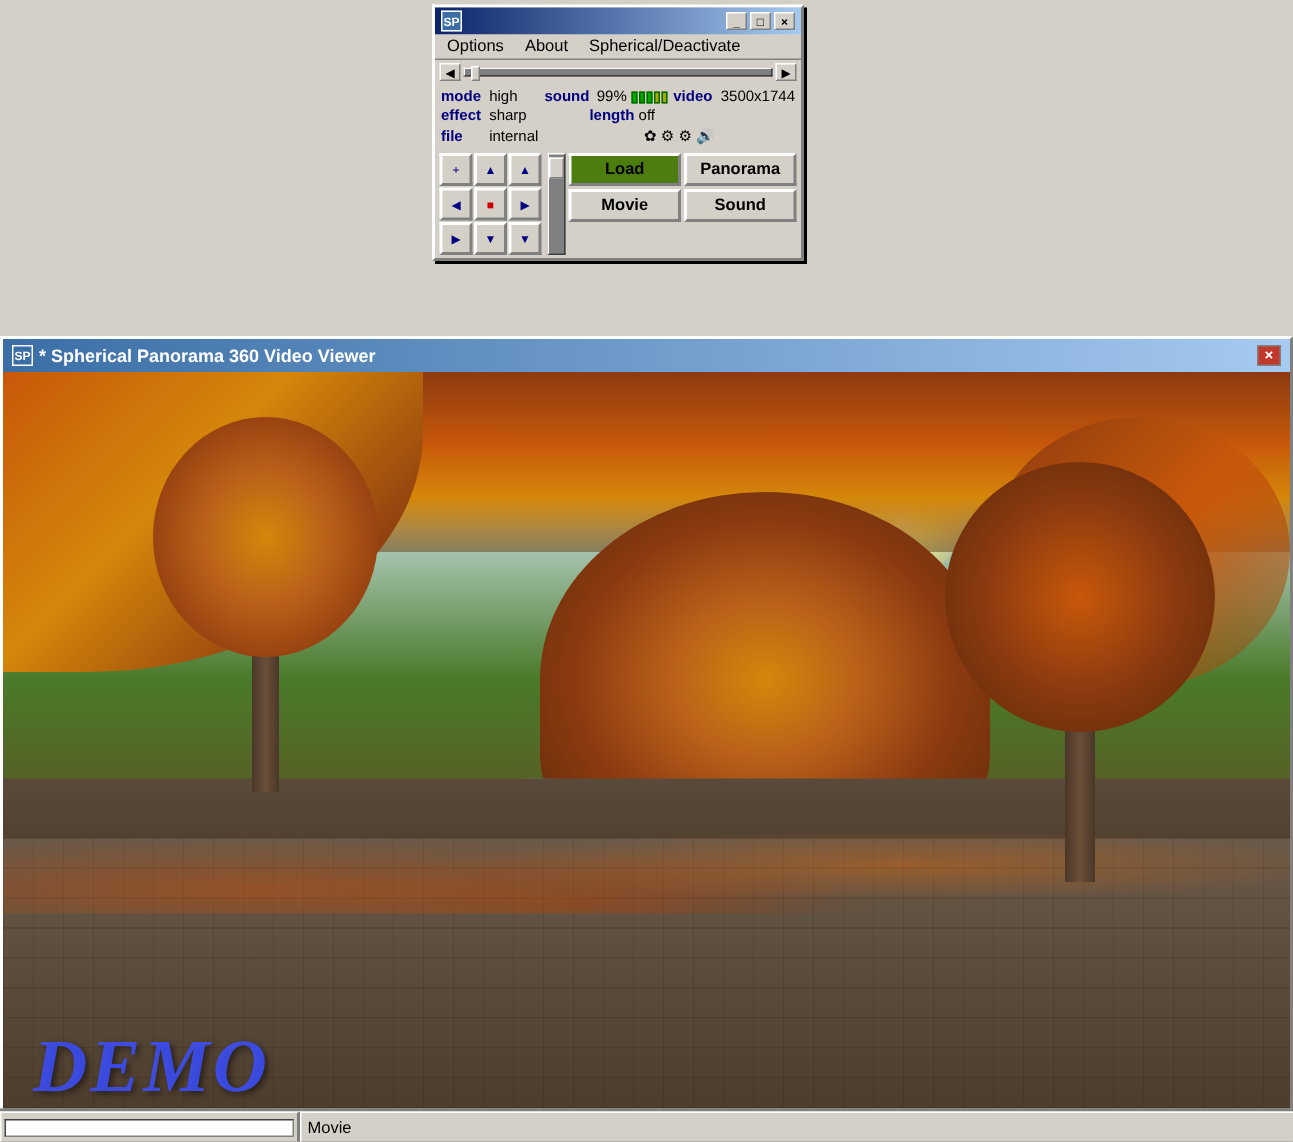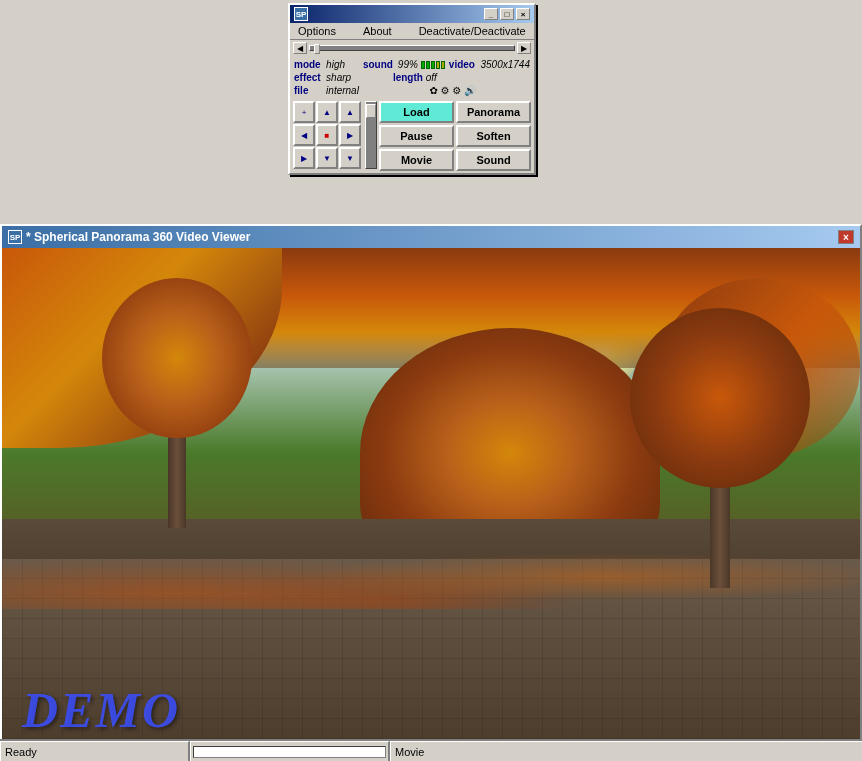--- a/index.html
+++ b/index.html
@@ -74,21 +74,21 @@
       justify-content: center;
       font-size: 8px;
       cursor: pointer;
       color: #000;
     }
 
     .cp-menubar {
       display: flex;
       background: #d4d0c8;
       padding: 1px 2px;
-      gap: 15px;
+      gap: 2px;
       border-bottom: 1px solid #808080;
     }
 
     .cp-menu-item {
       padding: 1px 6px;
       font-size: 11px;
       cursor: pointer;
     }
 
     .cp-seek-bar {
@@ -222,21 +222,21 @@
       font-size: 11px;
       font-weight: bold;
       cursor: pointer;
       color: #000;
       text-align: center;
       display: flex;
       align-items: center;
       justify-content: center;
     }
 
-    .action-btn.load { background: #5eead4; }
+    .action-btn.load { background: #4d7c0f; }
     .action-btn.sharpen { background: #d4d0c8; }
 
     
     .viewer-window {
       position: absolute;
       top: 224px;
       left: 0;
       width: 862px;
       height: 537px;
       background: #000;
@@ -530,21 +530,20 @@
 
     .label-cell {
       color: #000080;
       font-weight: bold;
       width: 40px;
       padding-left: 30px;
     }
 
     .value-cell {
       color: #000;
-      font-style: italic;
     }
   </style>
 </head>
 <body>
 
 <div class="control-panel">
 
   <div class="cp-titlebar">
     <div class="cp-titlebar-left">
       <div class="cp-title-icon">SP</div>
@@ -552,21 +551,21 @@
     <div class="cp-titlebar-buttons">
       <div class="cp-title-btn">_</div>
       <div class="cp-title-btn">□</div>
       <div class="cp-title-btn">×</div>
     </div>
   </div>
 
   <div class="cp-menubar">
     <div class="cp-menu-item">Options</div>
     <div class="cp-menu-item">About</div>
-    <div class="cp-menu-item">Deactivate/Deactivate</div>
+    <div class="cp-menu-item">Spherical/Deactivate</div>
   </div>
 
   <div class="cp-seek-bar">
     <div class="seek-arrow">◀</div>
     <div class="seek-track">
       <div class="seek-thumb"></div>
     </div>
     <div class="seek-arrow">▶</div>
   </div>
 
@@ -631,24 +630,20 @@
     <div class="vertical-slider">
       <div class="v-slider-thumb"></div>
     </div>
 
     <div class="cp-action-buttons">
       <div class="cp-action-row">
         <div class="action-btn load">Load</div>
         <div class="action-btn sharpen">Panorama</div>
       </div>
       <div class="cp-action-row">
-        <div class="action-btn">Pause</div>
-        <div class="action-btn">Soften</div>
-      </div>
-      <div class="cp-action-row">
         <div class="action-btn">Movie</div>
         <div class="action-btn">Sound</div>
       </div>
     </div>
   </div>
 </div>
 
 <div class="viewer-window">
 
   <div class="viewer-titlebar">
@@ -689,22 +684,19 @@
         <div style="position:absolute; bottom:0; left:50%; transform:translateX(-50%); width:18px; height:140px; background:linear-gradient(to right, #4a3728, #6b4f3a, #4a3728);"></div>
         <div style="position:absolute; top:0; left:0; right:0; height:160px; background:radial-gradient(ellipse, #d4870a 0%, #b8601a 40%, #7a2808 100%); border-radius:50%;"></div>
       </div>
 
       <div class="demo-text">DEMO</div>
     </div>
   </div>
 </div>
 
 <div class="status-bar">
-  <div class="status-ready">
-    <span>Ready</span>
-  </div>
   <div class="status-progress">
     <div class="progress-inner"></div>
   </div>
   <div class="status-movie">
     <span>Movie</span>
   </div>
 </div>
 
 </body></html>

